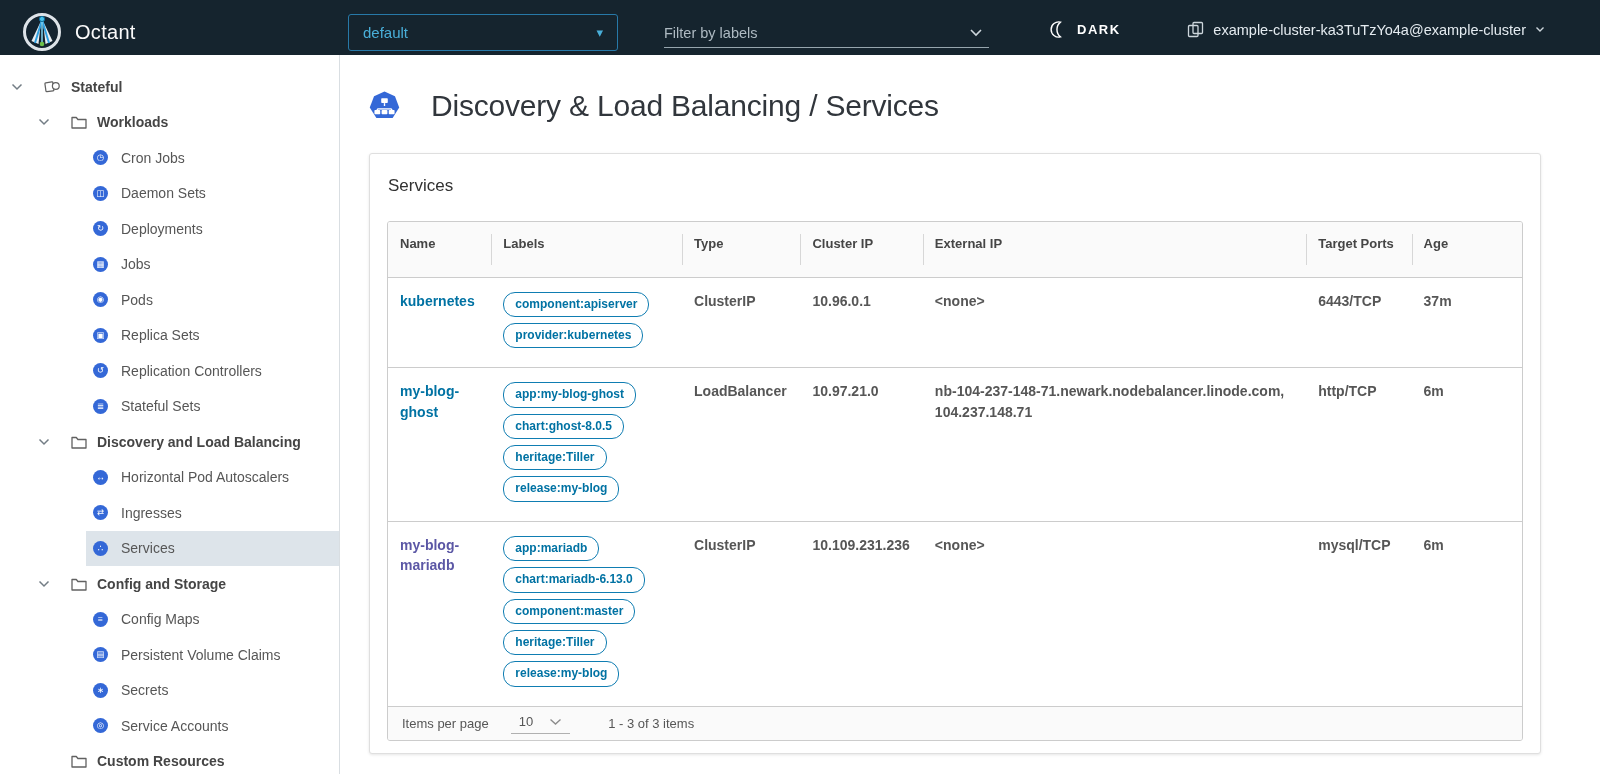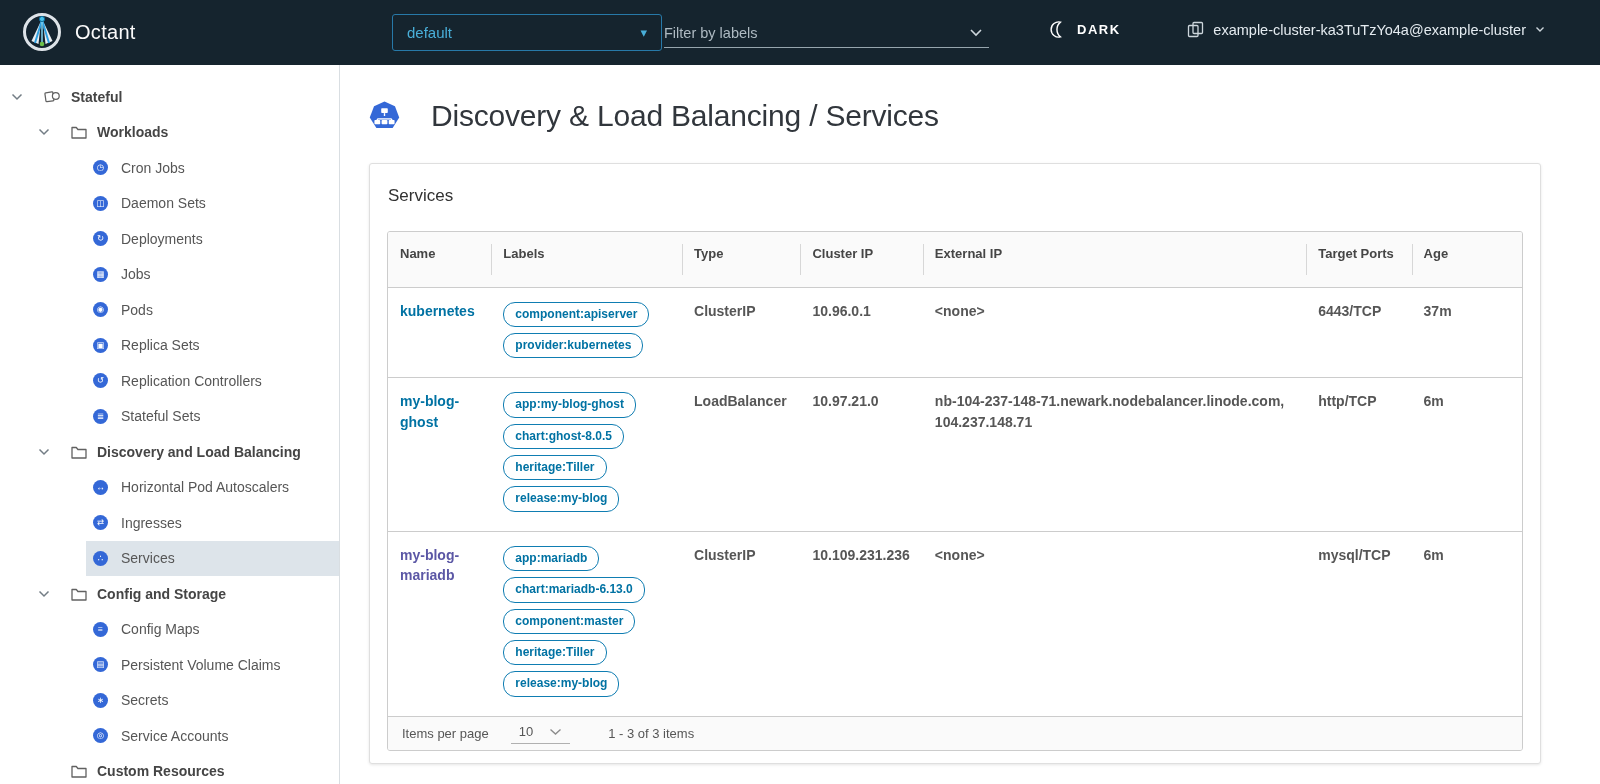--- a/index.html
+++ b/index.html
@@ -1,24 +1,24 @@
 <!DOCTYPE html>
 <html><head>
 <meta charset="utf-8">
 <style>
   * { margin:0; padding:0; box-sizing:border-box; }
   html,body { width:1600px; height:784px; overflow:hidden; background:#fff;
               font-family:"Liberation Sans", sans-serif; }
 
   
-  .app-header { position:relative; height:65px; background:#15242e; color:#fff; }
+  .app-header { position:relative; height:55px; background:#15242e; color:#fff; }
   .brand { position:absolute; left:22px; top:12px; display:flex; align-items:center; gap:13px; }
   .brand-name { font-size:20px; font-weight:400; color:#fafafa; letter-spacing:.3px; }
 
-  .ns-select { position:absolute; left:392px; top:14px; width:270px; height:37px;
+  .ns-select { position:absolute; left:348px; top:14px; width:270px; height:37px;
                border:1px solid #2779a8; border-radius:3px; display:flex; align-items:center;
                padding:0 14px; cursor:pointer; }
   .ns-value { color:#49afd9; font-size:15px; }
   .ns-caret { margin-left:auto; color:#49afd9; font-size:13px; }
 
   .filter-box { position:absolute; left:664px; top:18px; width:325px; height:30px;
                 border-bottom:1px solid #96a5ad; display:flex; align-items:center; }
   .filter-input { flex:1; background:transparent; border:none; outline:none;
                   color:#e9eef2; font-size:14.5px; font-family:inherit; }
   .filter-input::placeholder { color:#aebac2; opacity:1; }

